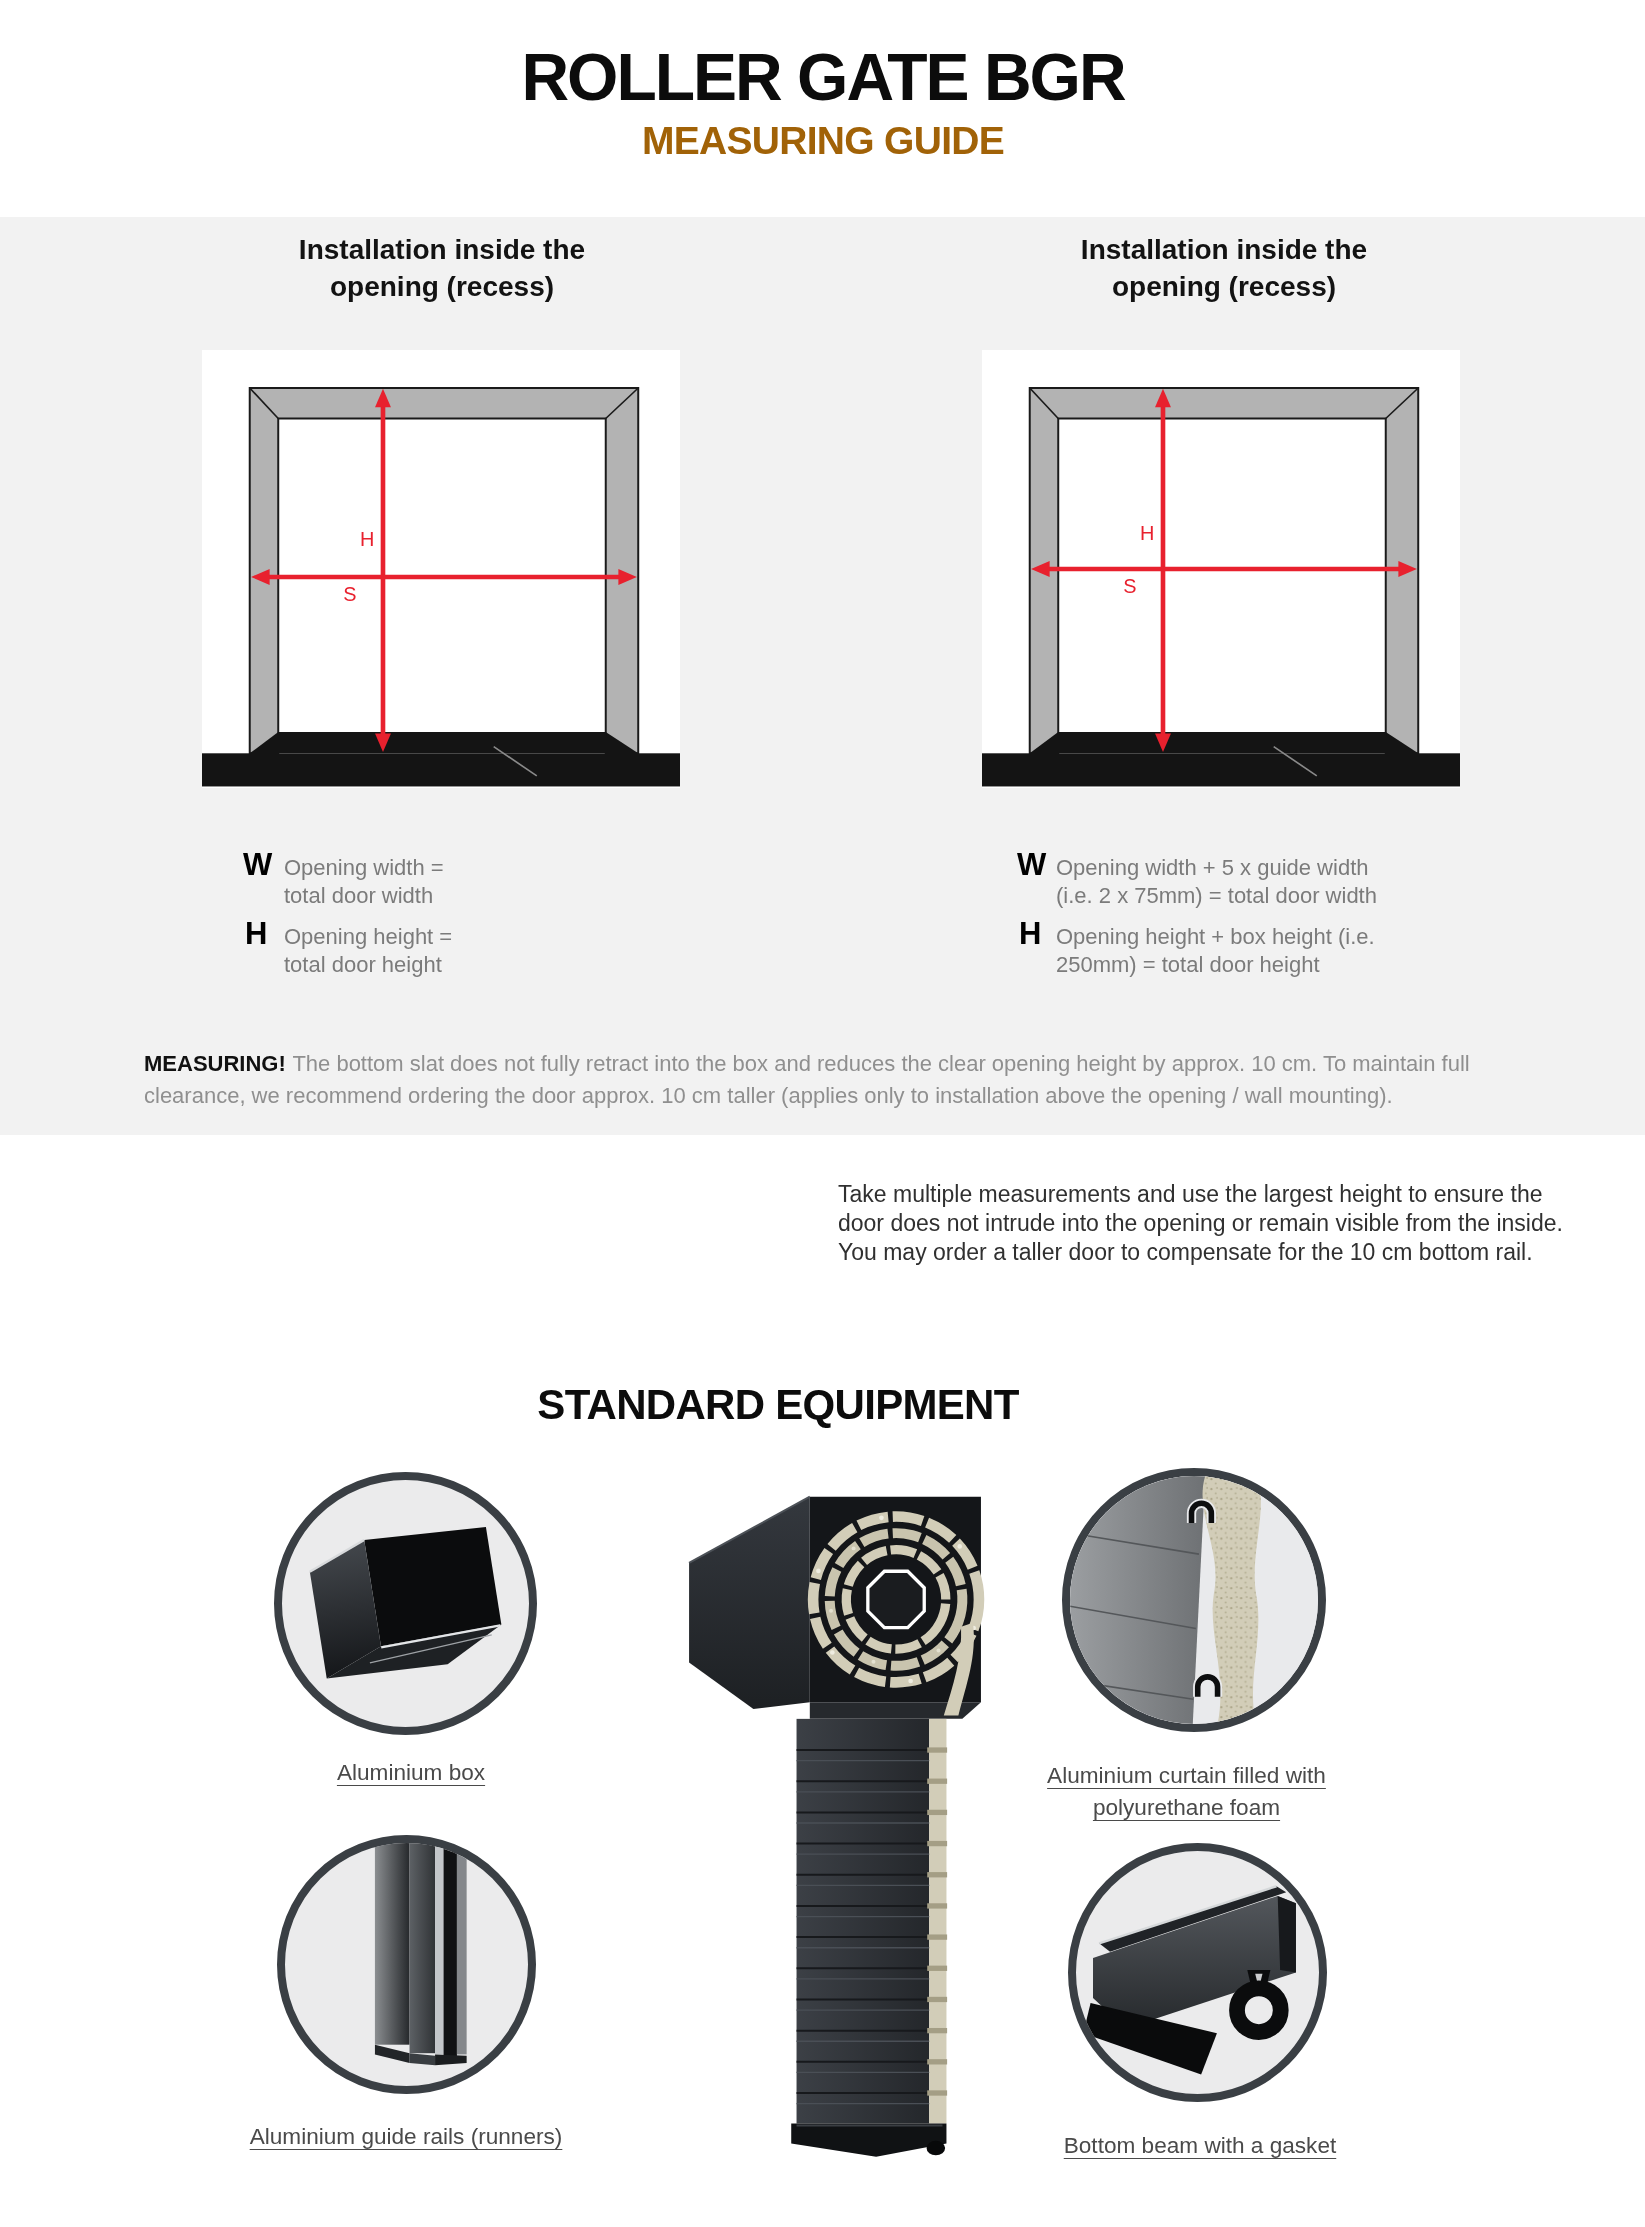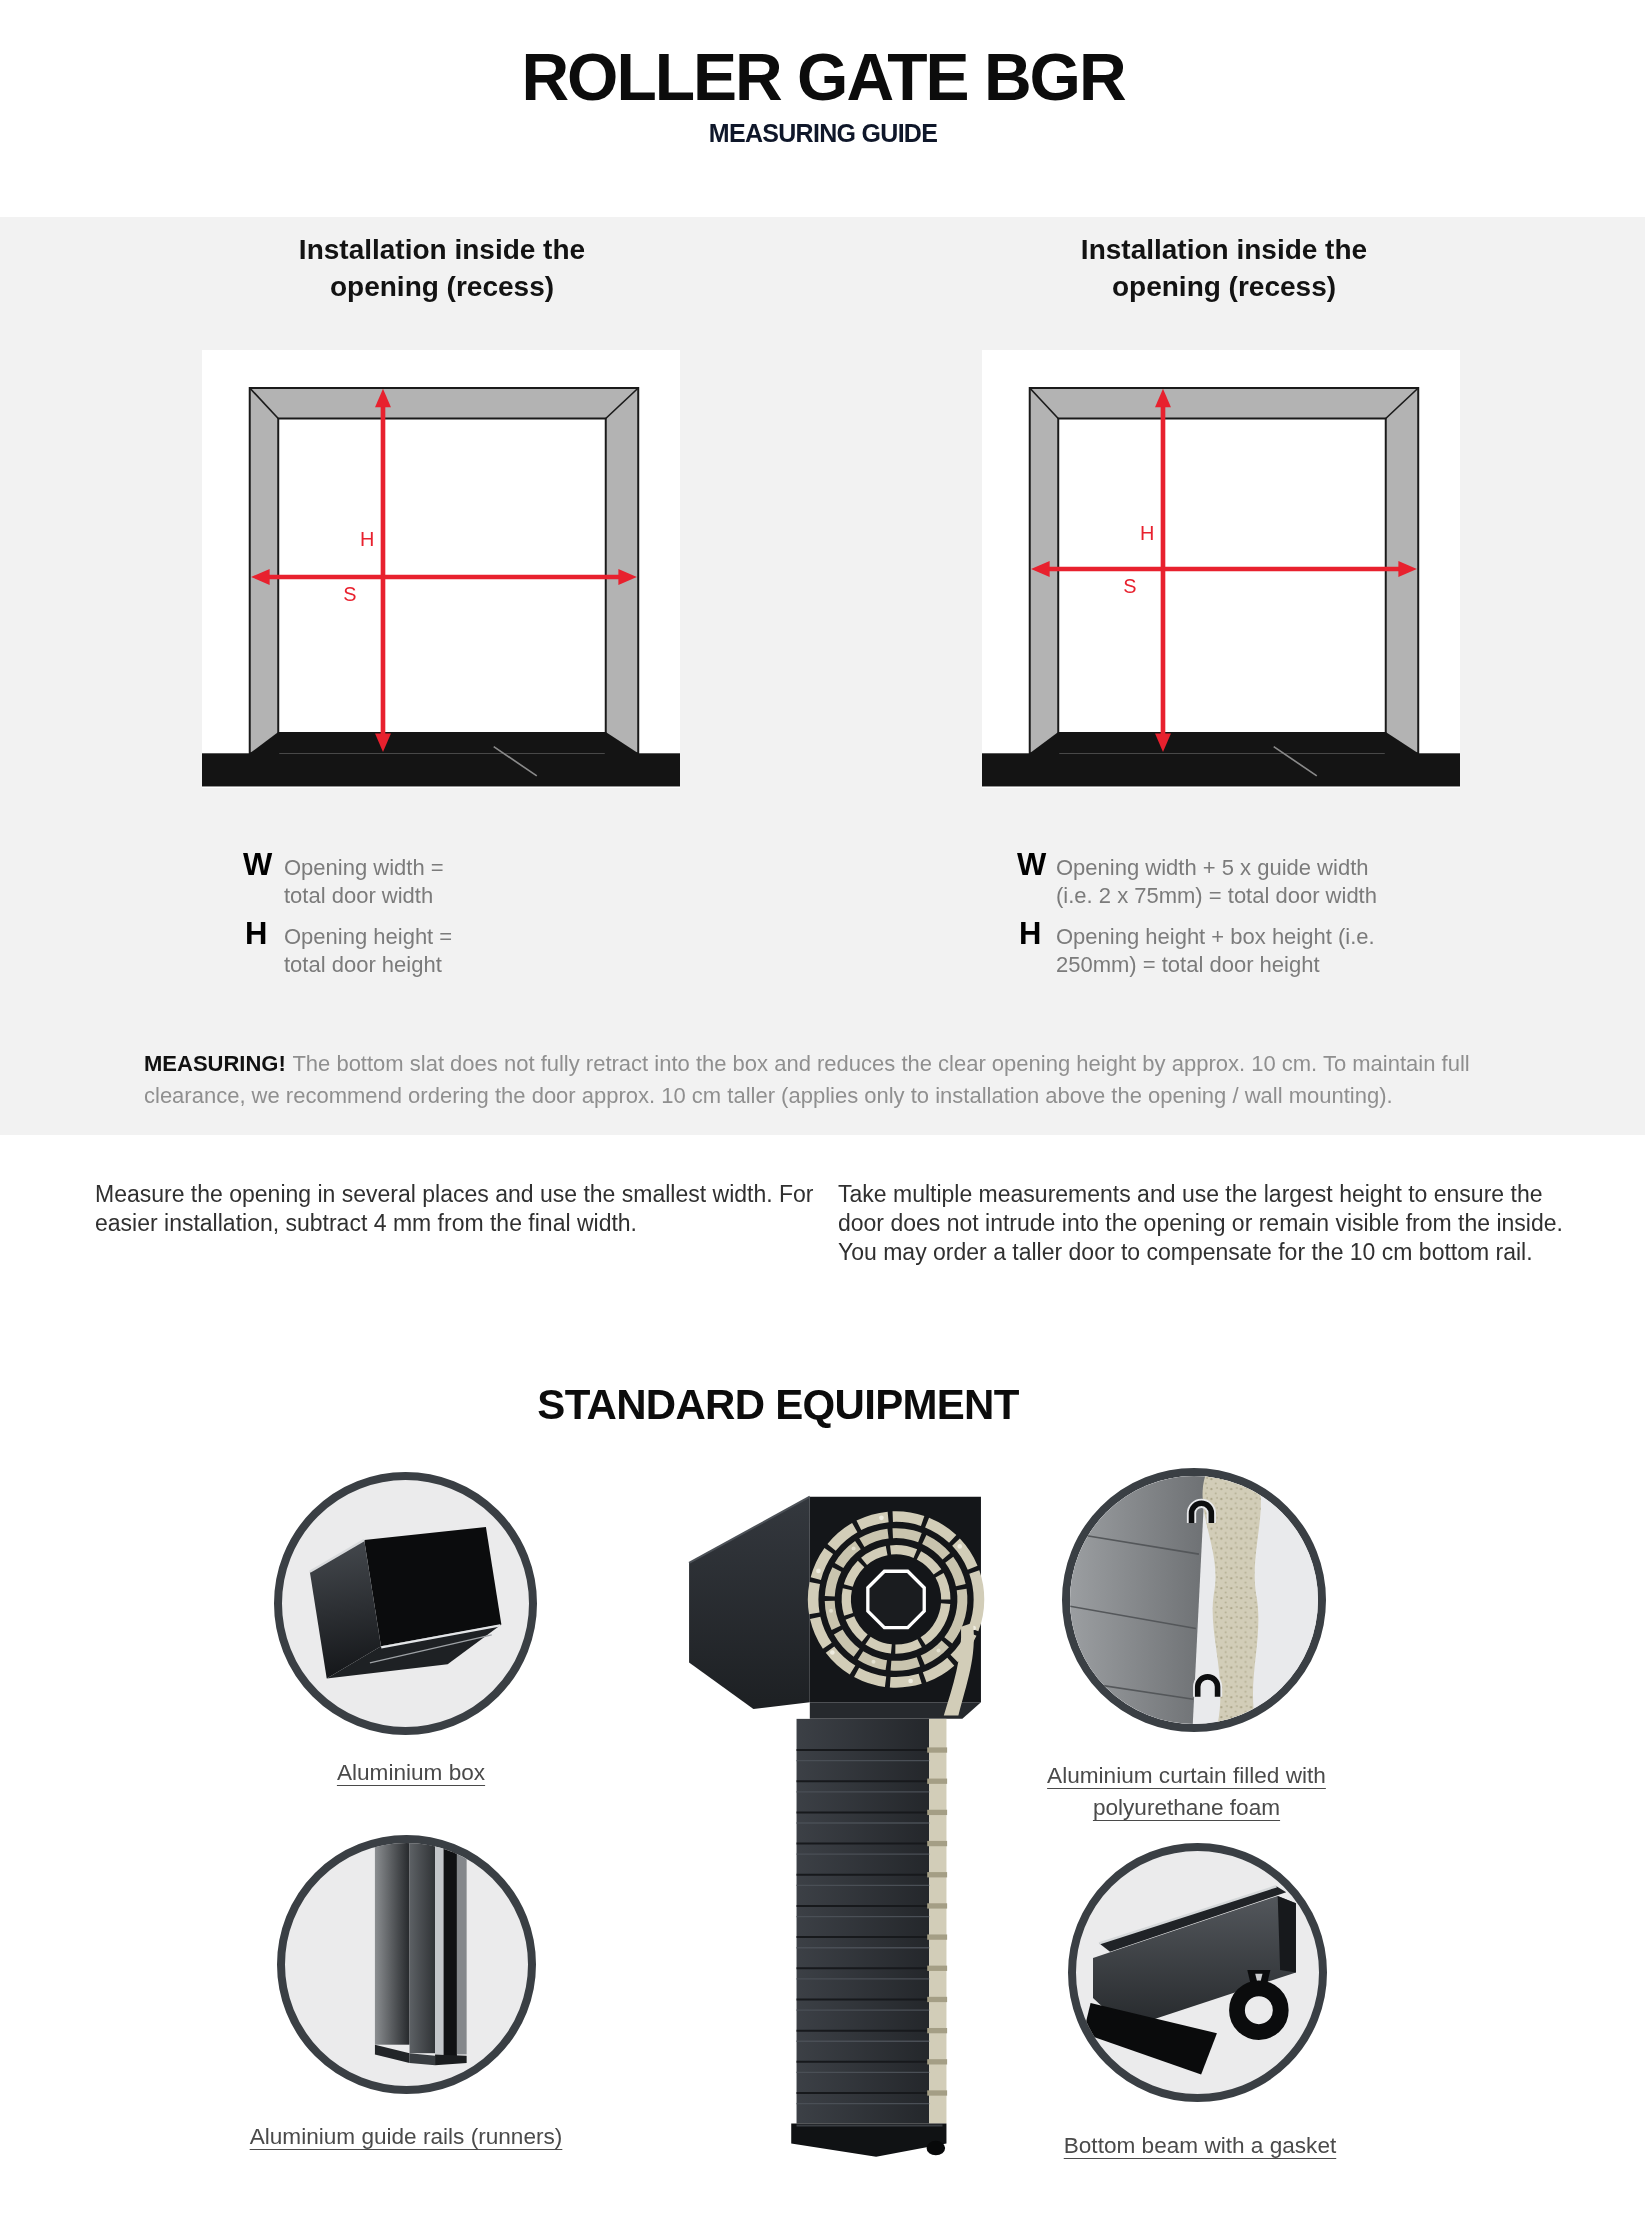--- a/index.html
+++ b/index.html
@@ -3,22 +3,22 @@
 <meta charset="utf-8">
 <style>
   html,body{margin:0;padding:0;background:#ffffff;}
   .page{position:relative;width:1646px;height:2227px;background:#ffffff;overflow:hidden;
         font-family:"Liberation Sans","DejaVu Sans",sans-serif;color:#141414;border-radius:28px;}
   .abs{position:absolute;}
 
   
   .title{left:0;top:44px;width:1646px;text-align:center;font-size:66px;font-weight:900;
          letter-spacing:-2px;color:#0c0c0c;line-height:1;}
-  .subtitle{left:0;top:121px;width:1646px;text-align:center;font-size:25px;font-weight:900;
-            letter-spacing:-0.7px;color:#0f172a;line-height:1;}
+  .subtitle{left:0;top:121px;width:1646px;text-align:center;font-size:39px;font-weight:900;
+            letter-spacing:-0.7px;color:#a16207;line-height:1;}
 
   
   .band{left:0;top:217px;width:1646px;height:918px;background:#f2f2f2;}
   .col-heading{top:14.6px;width:664px;text-align:center;font-size:28px;font-weight:700;
                line-height:1.32;color:#131313;}
   .col-heading span{display:block;}
   .panel{top:133px;width:478px;height:438px;background:#ffffff;}
   .panel svg{display:block;width:478px;height:438px;}
 
   
@@ -129,21 +129,20 @@
     <div class="abs legend-text" style="left:1056px;top:706px;">
       <span>Opening height + box height (i.e.</span>
       <span>250mm) = total door height</span>
     </div>
 
     <div class="abs important">
       <b>MEASURING!</b><span class="note-text">The bottom slat does not fully retract into the box and reduces the clear opening height by approx. 10 cm. To maintain full clearance, we recommend ordering the door approx. 10 cm taller (applies only to installation above the opening / wall mounting).</span>
     </div>
   </section>
 
-  <div class="abs tip" style="left:95px;">Measure the opening in several places and use the smallest width. For easier installation, subtract 4 mm from the final width.</div>
   <div class="abs tip" style="left:838px;">Take multiple measurements and use the largest height to ensure the door does not intrude into the opening or remain visible from the inside. You may order a taller door to compensate for the 10 cm bottom rail.</div>
 
   <div class="abs equip-heading">STANDARD EQUIPMENT</div>
 
   <div class="abs circle" style="left:274px;top:1472px;width:247px;height:247px;">
     <svg viewBox="0 0 400 400">
       <defs>
         <linearGradient id="g1a" x1="0" y1="0" x2="0" y2="1">
           <stop offset="0" stop-color="#43474c"></stop>
             <stop offset="1" stop-color="#15171a"></stop>

